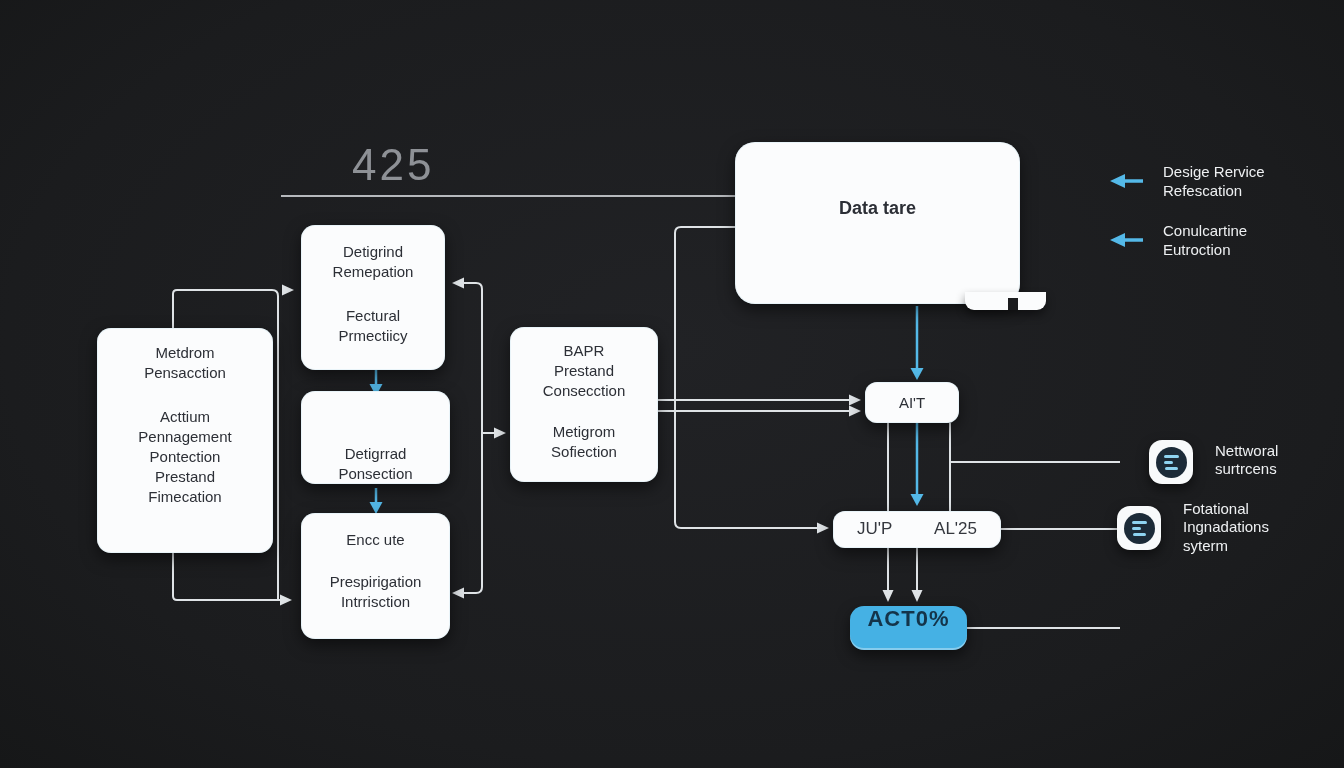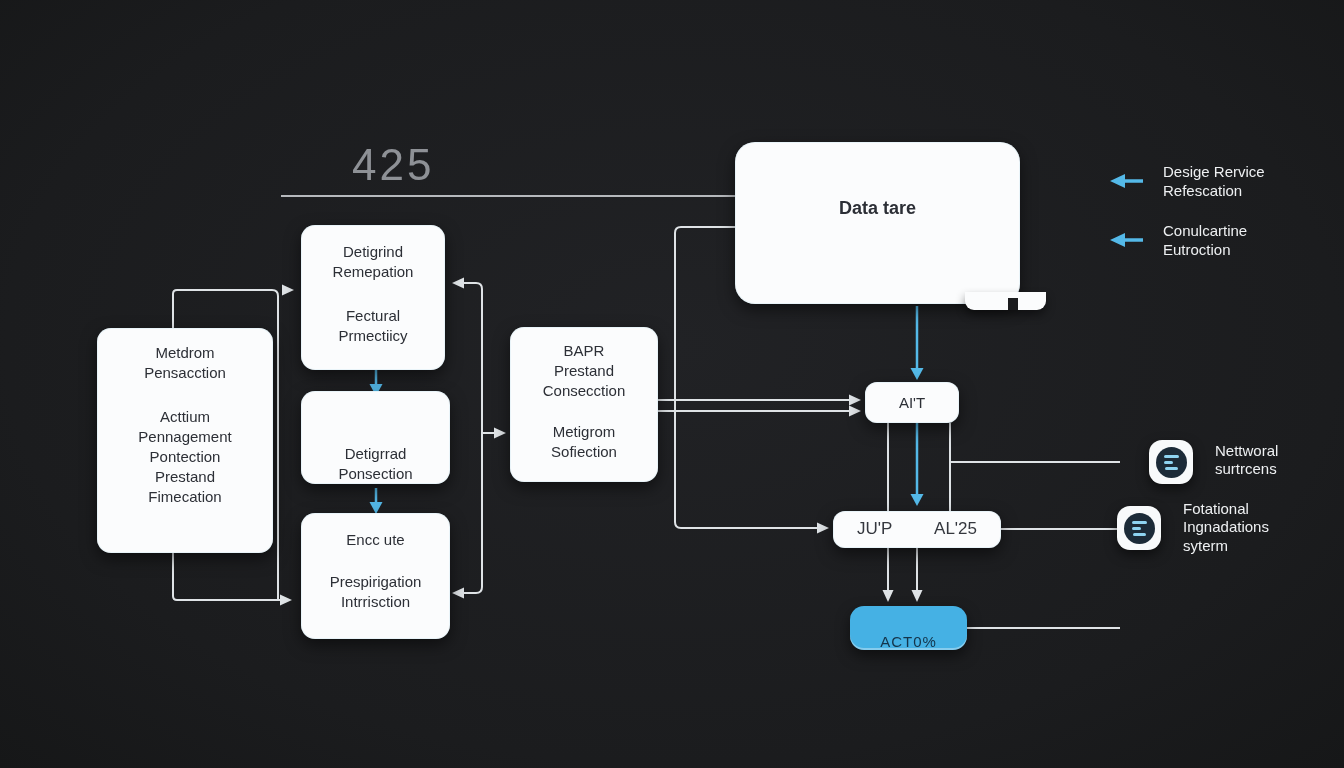--- a/index.html
+++ b/index.html
@@ -30,22 +30,22 @@
     font-size:15px;line-height:1.33;
   }
   .node .grp{white-space:pre-line;}
   .pill{flex-direction:row;justify-content:center;align-items:center;border-radius:12px;}
   .datatare{border-radius:20px;justify-content:center;}
   .datatare .grp{font-weight:bold;font-size:18px;margin-bottom:28px;}
   .dt-tab{position:absolute;left:965px;top:292px;width:81px;height:18px;background:#fbfcfd;
     border-radius:0 0 9px 9px;box-shadow:0 5px 10px rgba(0,0,0,.45);}
   .dt-notch{position:absolute;left:1008px;top:298px;width:10px;height:12px;background:#1b1c1e;}
   .actbox{
-    position:absolute;background:#45b1e4;border-radius:14px;color:#14344a;font-weight:normal;
-    font-size:15px;display:flex;align-items:flex-end;justify-content:center;letter-spacing:1px;
+    position:absolute;background:#45b1e4;border-radius:14px;color:#14344a;font-weight:bold;
+    font-size:22px;display:flex;align-items:flex-start;justify-content:center;letter-spacing:1px;
     box-shadow:0 6px 14px rgba(0,0,0,.5), inset 0 -2px 0 rgba(255,255,255,.35);
   }
   .jup{flex-direction:row;justify-content:space-between;padding:0 24px;box-sizing:border-box;
     font-size:17px;color:#34373e;}
   .annot{position:absolute;color:#eef0f2;font-size:15px;line-height:1.28;white-space:pre-line;}
   .iconrow{position:absolute;display:flex;align-items:flex-start;}
   .sq{
     width:44px;height:44px;background:#f8fafb;border-radius:13px;flex:0 0 auto;
     display:flex;align-items:center;justify-content:center;
     box-shadow:0 5px 12px rgba(0,0,0,.5);

